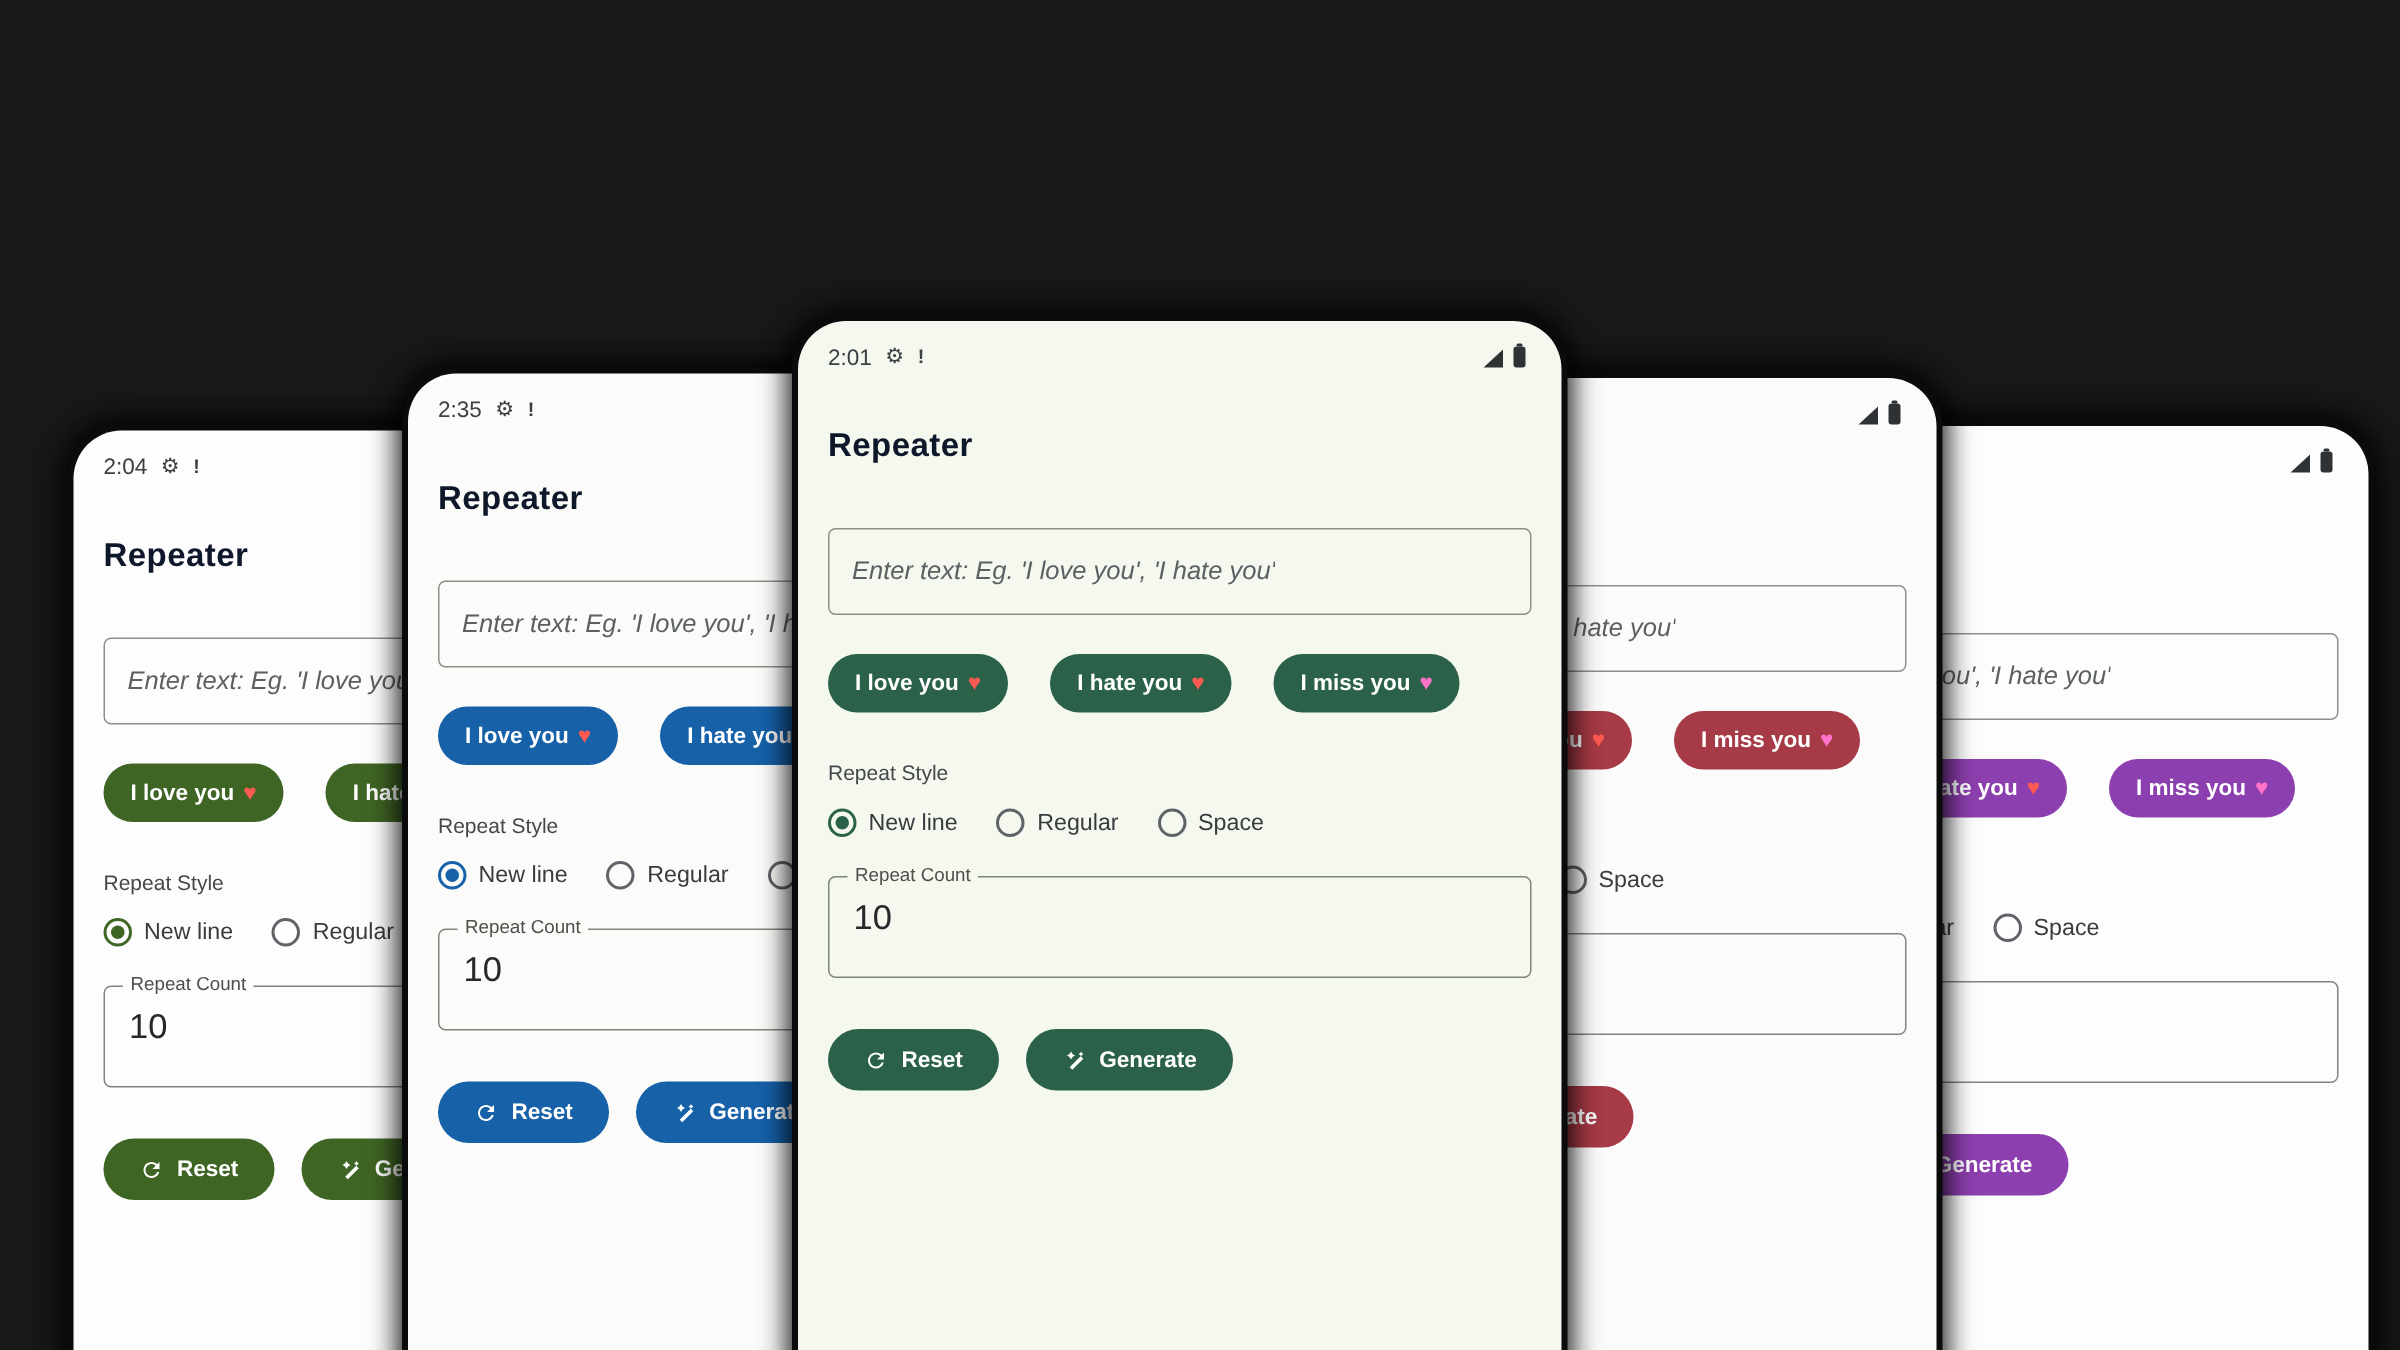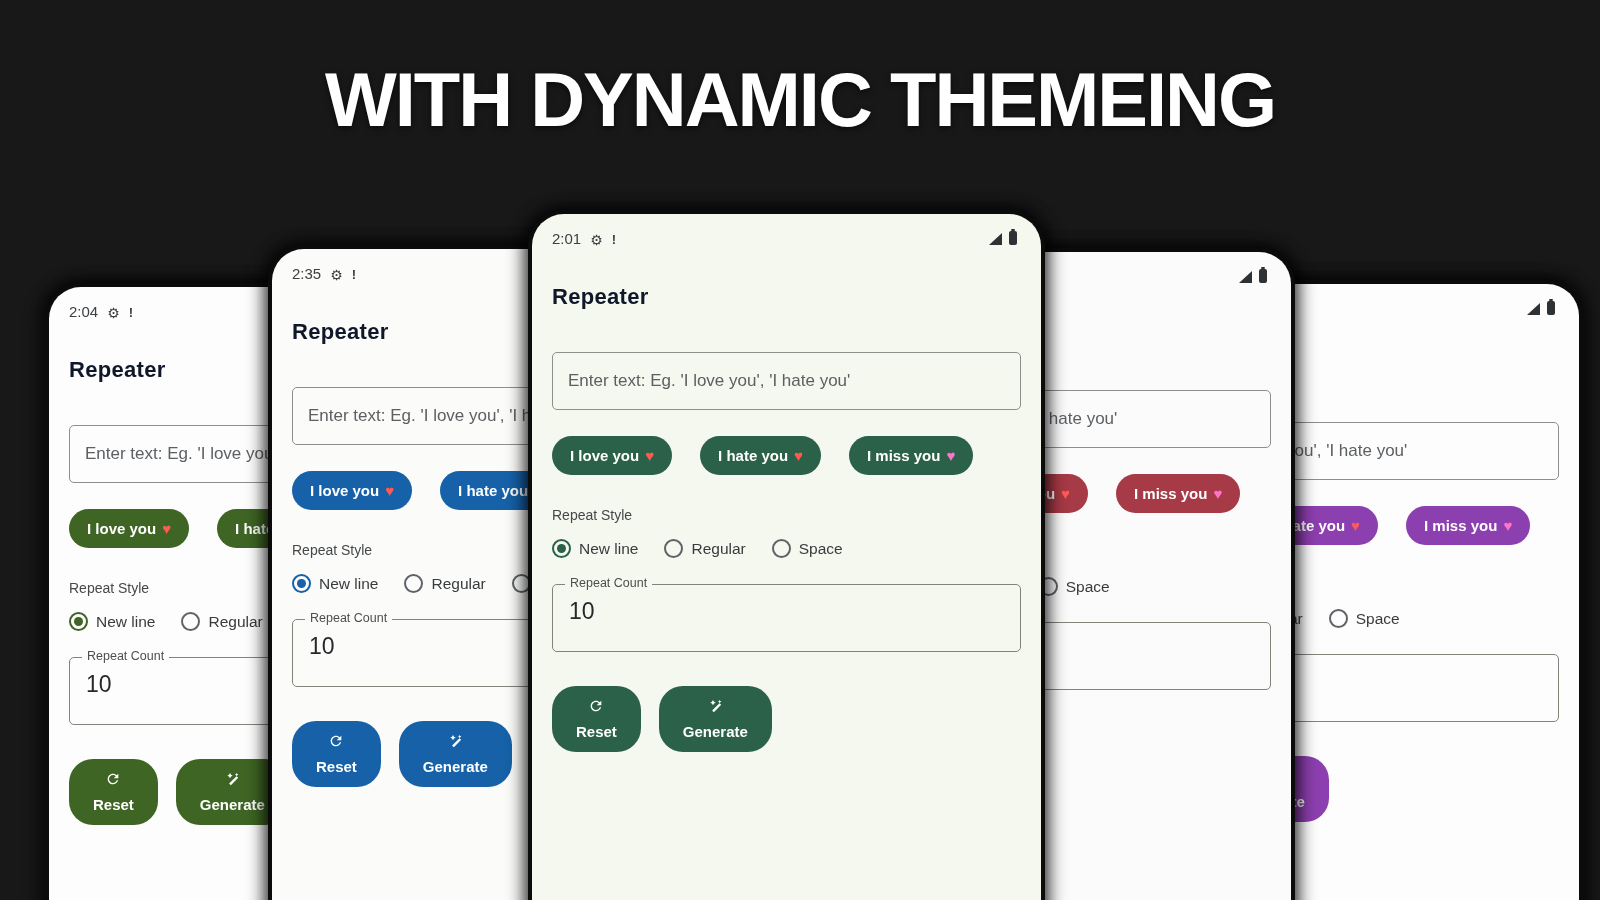--- a/index.html
+++ b/index.html
@@ -19,34 +19,34 @@
           padding:0 20px;box-sizing:border-box;overflow:hidden;}
   .p1{left:45px;  top:283px; width:482px; height:640px; z-index:1;}
   .p2{left:268px; top:245px; width:492px; height:680px; z-index:2;}
   .p3{left:528px; top:210px; width:517px; height:714px; z-index:3;}
   .p4{left:795px; top:248px; width:500px; height:676px; z-index:2;}
   .p5{left:1085px;top:280px; width:498px; height:644px; z-index:1;}
 
   
   .statusbar{height:24px;padding-top:12px;display:flex;justify-content:space-between;
              align-items:center;color:#3c4043;}
-  .sb-left{display:flex;align-items:flex-end;gap:9px;}
+  .sb-left{display:flex;align-items:flex-start;gap:9px;}
   .sb-time{font-size:15px;}
   .sb-gear{font-size:14px;line-height:1;}
   .sb-alert{font-size:13px;font-weight:700;}
   .sb-right{display:flex;align-items:flex-end;gap:7px;padding-right:4px;}
   .sb-signal{width:0;height:0;border-left:13px solid transparent;border-bottom:12px solid #2f3235;}
   .sb-batt{width:8px;height:14px;background:#2f3235;border-radius:2px;position:relative;}
   .sb-batt::before{content:"";position:absolute;top:-2px;left:2px;width:4px;height:2px;background:#2f3235;border-radius:1px;}
 
   
   .app-title{height:38px;line-height:38px;margin-top:28px;font-size:22px;font-weight:700;
              color:#0f172a;letter-spacing:.3px;}
   .text-input{margin-top:36px;height:58px;border:1.6px solid #8b9088;border-radius:5px;
-              display:flex;align-items:center;padding:0 15px;box-sizing:border-box;background:transparent;}
+              display:flex;align-items:center;padding:0 15px;box-sizing:border-box;background:transparent;font-style:italic;}
   .ph{color:#5c6063;font-size:17px;white-space:nowrap;overflow:hidden;}
 
   .chips{margin-top:26px;display:flex;gap:28px;flex-wrap:nowrap;}
   .chip{display:inline-flex;align-items:center;gap:6px;background:var(--accent);color:#fff;
         border:none;border-radius:22px;padding:11px 18px;font-family:inherit;
         font-size:15px;font-weight:700;white-space:nowrap;cursor:pointer;}
   .heart{font-size:15px;line-height:1;}
 
   .section-label{margin-top:32px;font-size:14px;color:#45484a;}
   .radios{margin-top:16px;display:flex;align-items:center;}
@@ -57,29 +57,28 @@
 
   .count-field{margin-top:26px;height:66px;border:1.4px solid #80857c;border-radius:5px;position:relative;}
   .cf-label{position:absolute;top:-9px;left:12px;background:var(--screen,#fcfcfc);padding:0 5px;
             font-size:12.5px;color:#4c4f4a;}
   .cf-label:empty{display:none;}
   .cf-value{position:absolute;left:16px;top:13px;font-size:23px;color:#26282b;}
 
   .actions{margin-top:34px;display:flex;gap:18px;}
   .btn{display:inline-flex;align-items:center;gap:9px;background:var(--accent);color:#fff;
        border:none;border-radius:24px;padding:12px 24px;font-family:inherit;
-       font-size:15px;font-weight:700;cursor:pointer;white-space:nowrap;flex-direction:column;}
+       font-size:15px;font-weight:700;cursor:pointer;white-space:nowrap;}
   .btn svg{flex:none;}
 </style>
 </head>
 <body>
 
 <div class="canvas">
 
-  <div class="promo-title">WITH DYNAMIC THEMEING</div>
 
   <div class="phone p1" style="--accent: #3f6524; --screen: #fdfdfd;">
     <div class="screen">
       <div class="statusbar">
         <div class="sb-left">
           <span class="sb-time">2:04</span>
           <span class="sb-gear">⚙</span>
           <span class="sb-alert">!</span>
         </div>
         <div class="sb-right">

